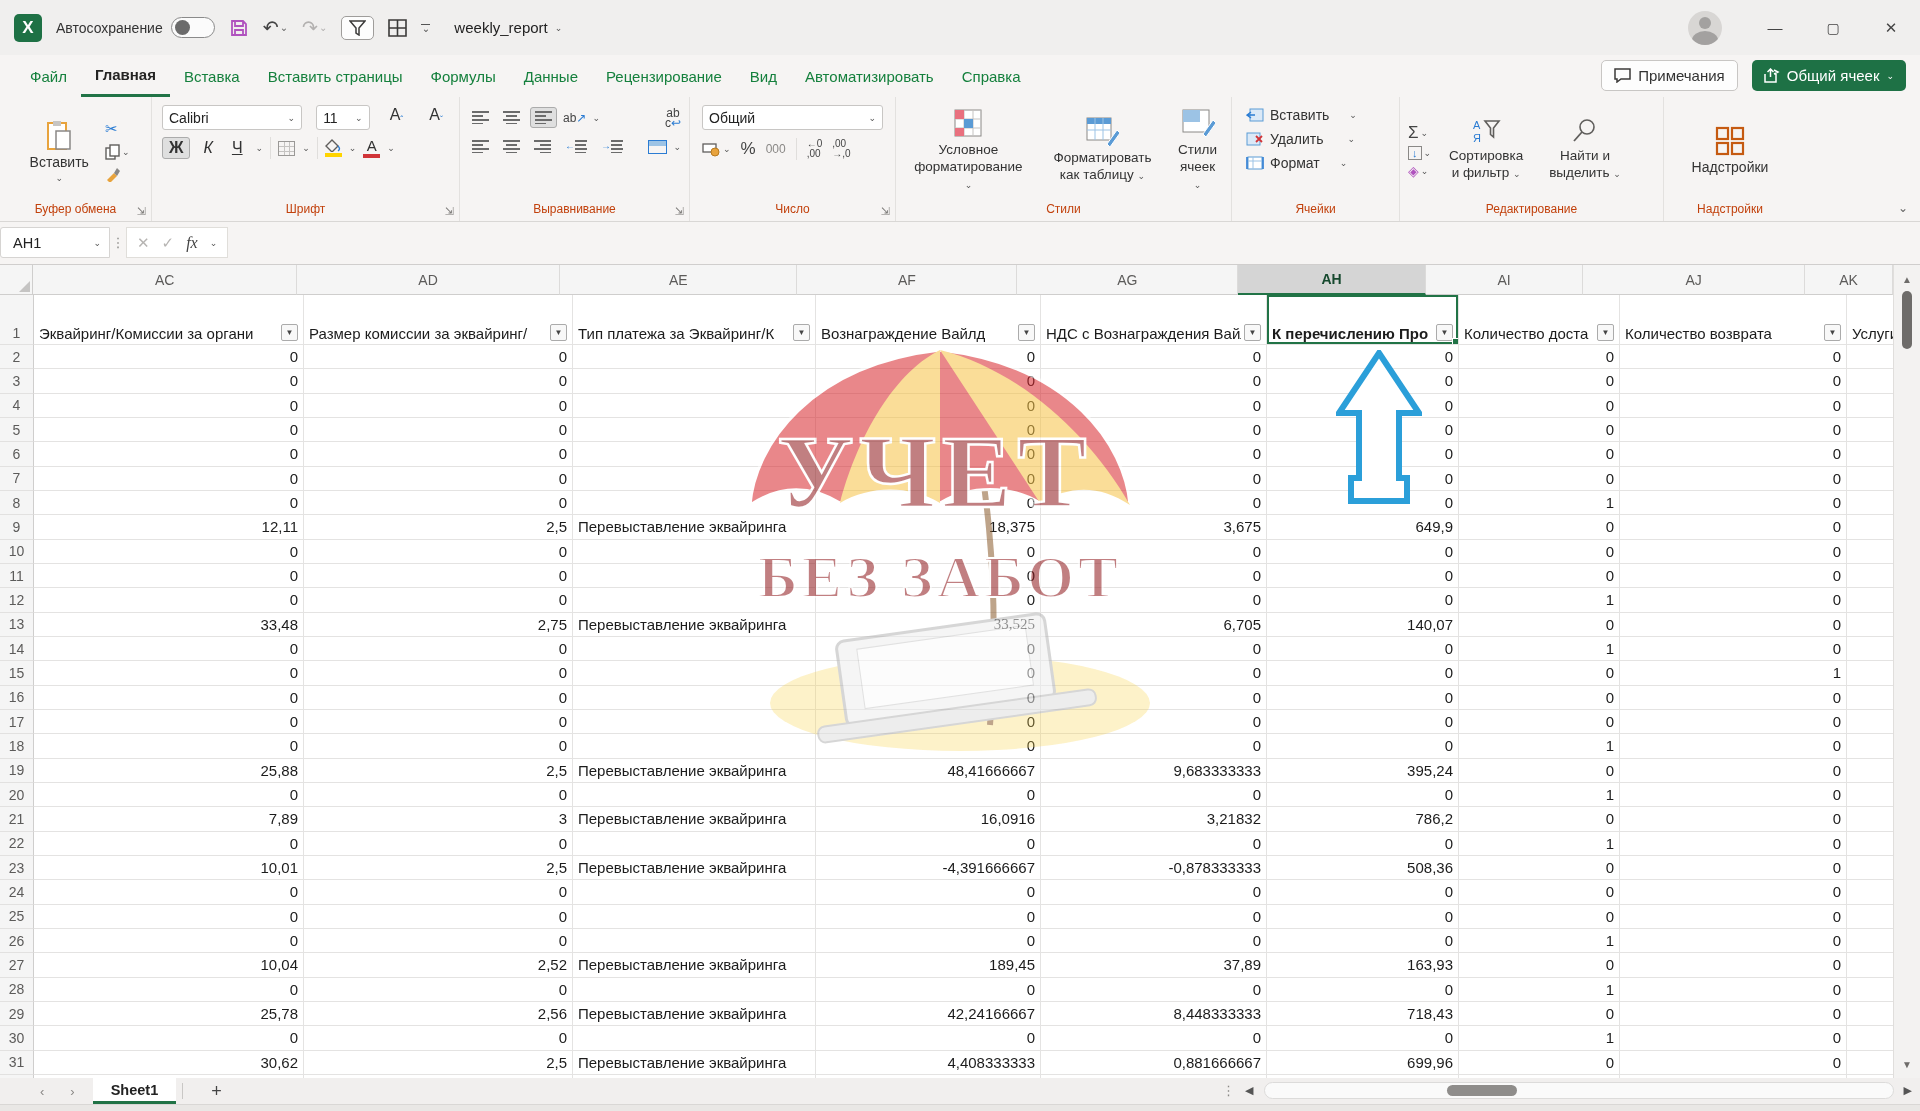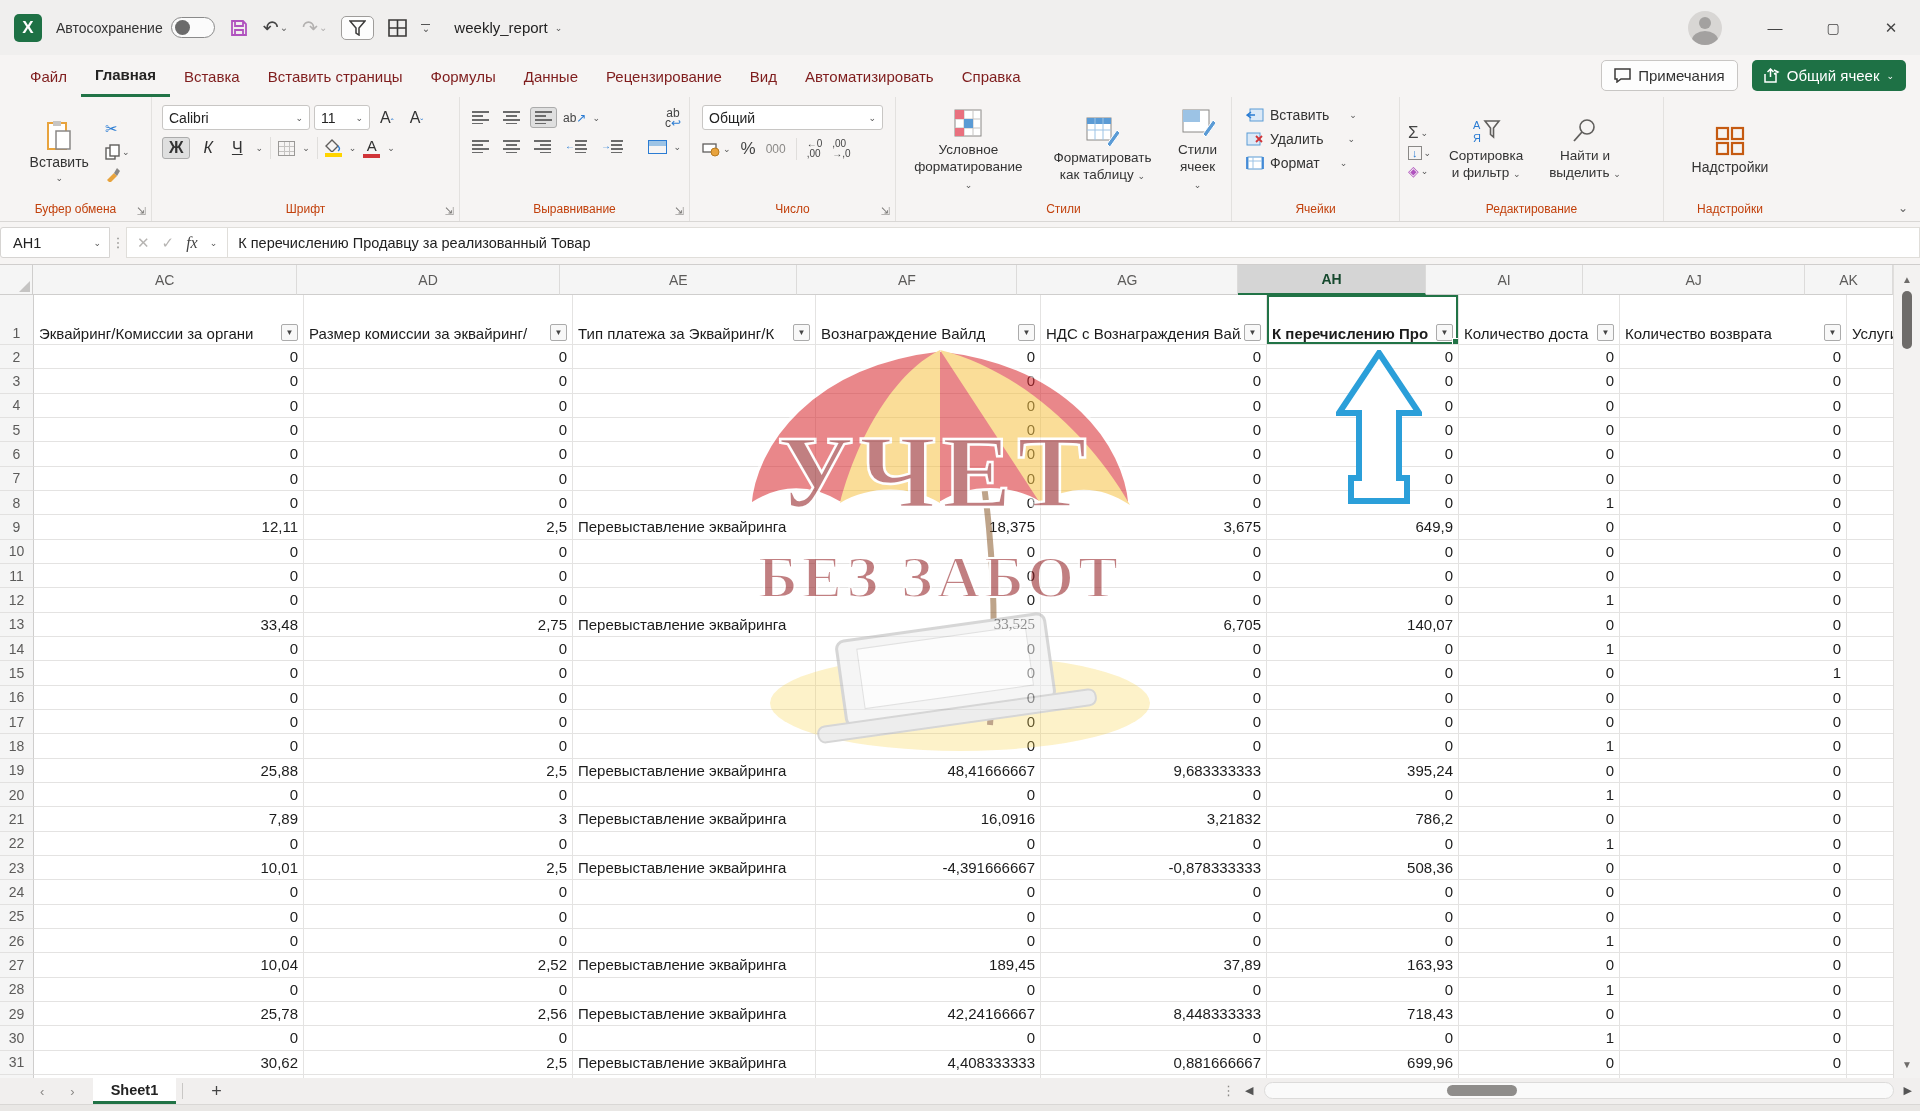--- a/index.html
+++ b/index.html
@@ -20,21 +20,21 @@
   .searchbox { position:absolute; left:741px; top:9px; width:462px; height:37px; background:#fdfdfd; border:1px solid #d6d4d2; border-radius:4px; display:flex; align-items:center; padding:0 13px; gap:10px; }
   .searchbox input { border:none; outline:none; background:transparent; font-size:15px; color:#555; width:100%; font-family:"Liberation Sans",sans-serif; }
   .win-zone { position:absolute; right:0; top:0; height:55px; display:flex; align-items:center; }
   .avatar { width:34px; height:34px; border-radius:50%; background:#d8d6d4; position:relative; margin-right:24px; overflow:hidden; }
   .avatar::before { content:''; position:absolute; left:11px; top:6px; width:12px; height:12px; border-radius:50%; background:#a3a1a0; }
   .avatar::after { content:''; position:absolute; left:4px; top:20px; width:26px; height:18px; border-radius:50%; background:#a3a1a0; }
   .winbtn { width:58px; height:55px; display:flex; align-items:center; justify-content:center; font-size:15px; color:#444; }
 
   
   .tabsrow { height:42px; background:#f6f4f3; display:flex; align-items:stretch; padding-left:16px; position:relative; }
-  .rtab { padding:0 14px; font-size:15px; color:#7f1d1d; display:flex; align-items:center; }
+  .rtab { padding:0 14px; font-size:15px; color:#15803d; display:flex; align-items:center; }
   .rtab.active { font-weight:bold; color:#252423; border-bottom:3px solid #217346; }
   .tabs-right { position:absolute; right:14px; top:5px; display:flex; gap:14px; }
   .notes-btn { height:31px; border:1px solid #c8c6c4; background:#fdfdfd; border-radius:5px; display:flex; align-items:center; gap:7px; padding:0 12px; font-size:15px; color:#333; }
   .share-btn { height:31px; background:#1e7145; border:none; border-radius:5px; display:flex; align-items:center; gap:7px; padding:0 12px; font-size:15px; color:#fff; }
 
   
   .ribbon { height:125px; background:#f6f4f3; border-bottom:1px solid #d9d7d5; display:flex; position:relative; }
   .rgroup { position:relative; border-right:1px solid #e3e1df; display:flex; flex-direction:column; flex:0 0 auto; }
   .rg-content { flex:1; display:flex; align-items:center; padding:4px 6px 0; }
   .rg-label { height:21px; font-size:12px; color:#c2410c; text-align:center; line-height:18px; }
@@ -222,21 +222,21 @@
             </svg>
         </div>
       </div>
     </div>
     <div class="rg-label">Буфер обмена</div>
     <div class="launcher">⇲</div>
   </div>
 
   <div class="rgroup" style="width:308px">
     <div class="rg-content" style="flex-direction:column;align-items:stretch;gap:7px;padding:8px 10px 0">
-      <div style="display:flex;gap:4px;align-items:center">
+      <div style="display:flex;gap:14px;align-items:flex-start">
         <div class="combo" style="width:148px">
             <span>Calibri</span>
             <span class="chev">⌄</span>
           </div>
         <div class="combo" style="width:56px">
             <span>11</span>
             <span class="chev">⌄</span>
           </div>
         <div class="fmtbtn">A<span style="font-size:9px;color:#2b7cd3">ˆ</span></div>
         <div class="fmtbtn">A<span style="font-size:9px;color:#2b7cd3">ˇ</span></div>
@@ -468,21 +468,20 @@
     <span>AH1</span>
       <span class="chev">⌄</span>
   </div>
   <div class="fdots">⋮</div>
   <div class="fxbtns">
     <span>✕</span>
     <span>✓</span>
     <span class="fx">fx</span>
     <span class="chev">⌄</span>
   </div>
-  <div class="fcontent">К перечислению Продавцу за реализованный Товар</div>
 </div>
 
 <div class="gridwrap">
   <div class="gridinner">
     <div class="ghead">
         <div class="corner"></div>
         <div class="col-h" style="width: 270px;">AC</div>
         <div class="col-h" style="width: 269px;">AD</div>
         <div class="col-h" style="width: 243px;">AE</div>
         <div class="col-h" style="width: 225px;">AF</div>

